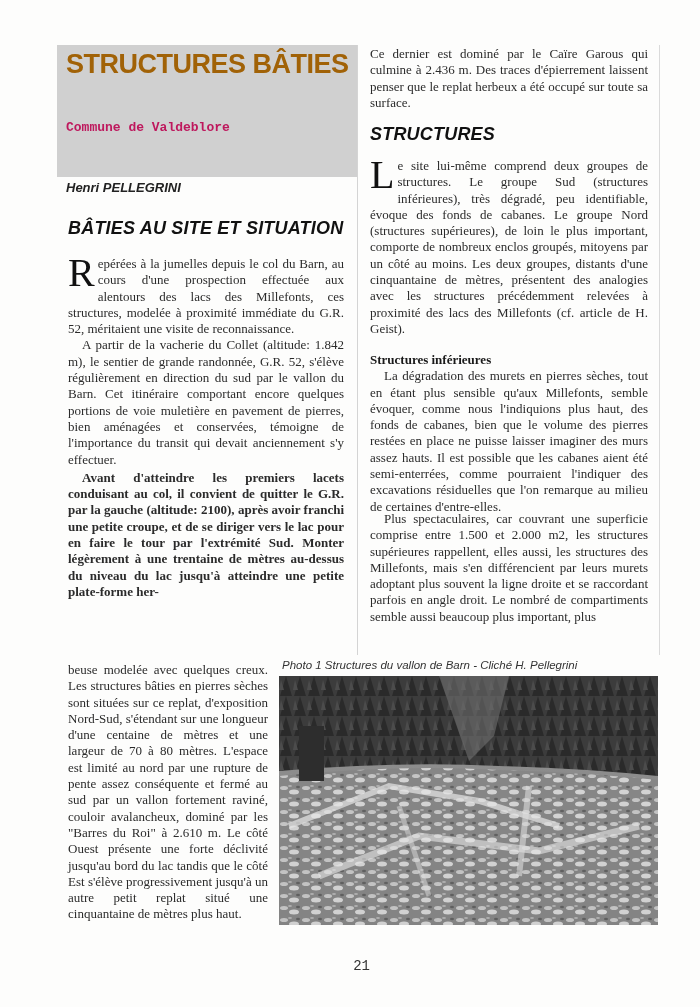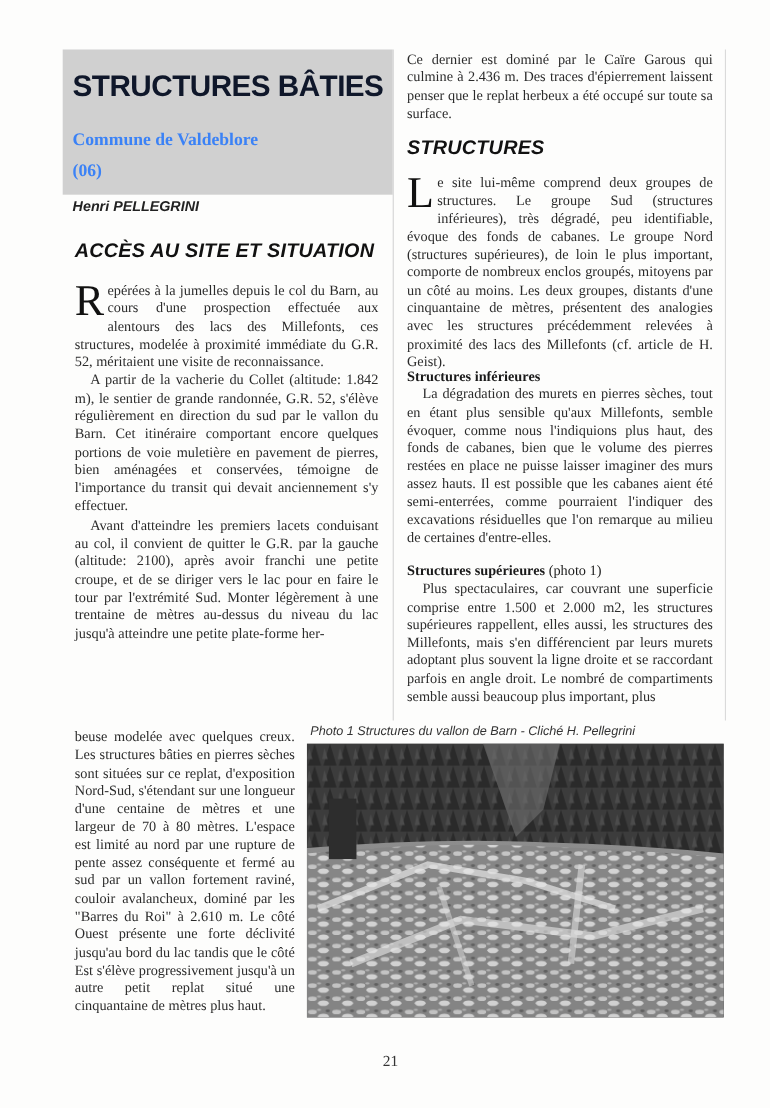--- a/index.html
+++ b/index.html
@@ -8,28 +8,28 @@
     font-family:"Liberation Serif","DejaVu Serif",serif; color:#2a2a2a;
   }
   .abs { position:absolute; }
   .rule-left { left:357px; top:45px; width:1px; height:610px; background:#d4d4d4; }
   .rule-right { left:659px; top:45px; width:1px; height:610px; background:#dadada; }
 
   .title-box {
     left:57px; top:45px; width:300px; height:132px; background:#d0d0d0;
   }
   .title-main {
-    left:66px; top:64px; width:290px;
+    left:66px; top:50px; width:290px;
     font-family:"Liberation Sans","DejaVu Sans",sans-serif; font-weight:bold;
-    font-size:27px; line-height:28px; color:#0f172a; letter-spacing:-0.5px;
+    font-size:27px; line-height:28px; color:#a16207; letter-spacing:-0.5px;
   }
   .title-sub {
     left:66px; top:114px; width:290px;
-    font-family:Liberation Serif, serif; font-weight:bold;
-    font-size:16px; line-height:28px; color:#3b82f6;
+    font-family:Liberation Mono, monospace; font-weight:bold;
+    font-size:13px; line-height:28px; color:#be185d;
   }
   .author {
     left:66px; top:180px;
     font-family:"Liberation Sans","DejaVu Sans",sans-serif; font-weight:bold; font-style:italic;
     font-size:13px; color:#222;
   }
   .section-head {
     font-family:"Liberation Sans","DejaVu Sans",sans-serif; font-weight:bold; font-style:italic;
     font-size:18px; color:#111; letter-spacing:0.2px;
   }
@@ -43,74 +43,72 @@
     float:left; font-size:40px; line-height:32px; margin:1px 3px 0 0; color:#111;
     font-family:"Liberation Serif","DejaVu Serif",serif;
   }
   .subhead { font-weight:bold; text-indent:0 !important; color:#1a1a1a; }
   .subhead .plain { font-weight:normal; }
 
   .col-left { left:68px; top:256px; width:276px; }
   .col-left-narrow { left:68px; top:662px; width:200px; }
   .col-right-top { left:370px; top:46px; width:278px; }
   .col-right-desc { left:370px; top:158px; width:278px; }
-  .col-right-inf { left:370px; top:334px; width:278px; }
+  .col-right-inf { left:370px; top:352px; width:278px; }
   .col-right-sup { left:370px; top:511px; width:278px; }
 
   .caption {
     left:282px; top:659px; font-family:"Liberation Sans","DejaVu Sans",sans-serif;
     font-style:italic; font-size:11.5px; color:#333;
   }
   .photo {
     left:279px; top:676px; width:379px; height:249px; overflow:hidden;
     background:#7a7a7a;
   }
-  .page-number { left:340px; top:958px; width:30px; text-align:center; font-size:14px; color:#333; }
+  .page-number { left:340px; top:958px; width:30px; text-align:right; font-size:14px; color:#333;font-family:Liberation Mono, monospace; }
 </style>
 </head>
 <body>
 
 <div class="abs rule-left"></div>
 <div class="abs rule-right"></div>
 
 <div class="abs title-box"></div>
 <div class="abs title-main">
   <div>STRUCTURES BÂTIES</div>
 </div>
 <div class="abs title-sub">
   <div>Commune de Valdeblore</div>
-  <div>(06)</div>
 </div>
 <div class="abs author">Henri PELLEGRINI</div>
 
-<div class="abs section-head h-acces">ACCÈS AU SITE ET SITUATION</div>
+<div class="abs section-head h-acces">BÂTIES AU SITE ET SITUATION</div>
 
 <div class="abs col col-left">
   <p class="noindent"><span class="dropcap">R</span><span>epérées à la jumelles depuis le col du Barn, au cours d'une prospection effectuée aux alentours des lacs des Millefonts, ces structures, modelée à proximité immédiate du G.R. 52, méritaient une visite de reconnaissance.</span></p>
   <p>A partir de la vacherie du Collet (altitude: 1.842 m), le sentier de grande randonnée, G.R. 52, s'élève régulièrement en direction du sud par le vallon du Barn. Cet itinéraire comportant encore quelques portions de voie muletière en pavement de pierres, bien aménagées et conservées, témoigne de l'importance du transit qui devait anciennement s'y effectuer.</p>
-  <p style="margin-top:2px;">Avant d'atteindre les premiers lacets conduisant au col, il convient de quitter le G.R. par la gauche (altitude: 2100), après avoir franchi une petite croupe, et de se diriger vers le lac pour en faire le tour par l'extrémité Sud. Monter légèrement à une trentaine de mètres au-dessus du niveau du lac jusqu'à atteindre une petite plate-forme her-</p>
+  <p style="margin-top:2px;font-weight:bold;">Avant d'atteindre les premiers lacets conduisant au col, il convient de quitter le G.R. par la gauche (altitude: 2100), après avoir franchi une petite croupe, et de se diriger vers le lac pour en faire le tour par l'extrémité Sud. Monter légèrement à une trentaine de mètres au-dessus du niveau du lac jusqu'à atteindre une petite plate-forme her-</p>
 </div>
 
 <div class="abs col col-left-narrow">beuse modelée avec quelques creux. Les structures bâties en pierres sèches sont situées sur ce replat, d'exposition Nord-Sud, s'étendant sur une longueur d'une centaine de mètres et une largeur de 70 à 80 mètres. L'espace est limité au nord par une rupture de pente assez conséquente et fermé au sud par un vallon fortement raviné, couloir avalancheux, dominé par les "Barres du Roi" à 2.610 m. Le côté Ouest présente une forte déclivité jusqu'au bord du lac tandis que le côté Est s'élève progressivement jusqu'à un autre petit replat situé une cinquantaine de mètres plus haut.</div>
 
 <div class="abs col col-right-top">Ce dernier est dominé par le Caïre Garous qui culmine à 2.436 m. Des traces d'épierrement laissent penser que le replat herbeux a été occupé sur toute sa surface.</div>
 
 <div class="abs section-head h-desc">STRUCTURES</div>
 
 <div class="abs col col-right-desc">
   <p class="noindent"><span class="dropcap">L</span><span>e site lui-même comprend deux groupes de structures. Le groupe Sud (structures inférieures), très dégradé, peu identifiable, évoque des fonds de cabanes. Le groupe Nord (structures supérieures), de loin le plus important, comporte de nombreux enclos groupés, mitoyens par un côté au moins. Les deux groupes, distants d'une cinquantaine de mètres, présentent des analogies avec les structures précédemment relevées à proximité des lacs des Millefonts (cf. article de H. Geist).</span></p>
 </div>
 
 <div class="abs col col-right-inf">
   <p class="subhead">Structures inférieures</p>
   <p>La dégradation des murets en pierres sèches, tout en étant plus sensible qu'aux Millefonts, semble évoquer, comme nous l'indiquions plus haut, des fonds de cabanes, bien que le volume des pierres restées en place ne puisse laisser imaginer des murs assez hauts. Il est possible que les cabanes aient été semi-enterrées, comme pourraient l'indiquer des excavations résiduelles que l'on remarque au milieu de certaines d'entre-elles.</p>
 </div>
 
 <div class="abs col col-right-sup">
-  <p class="subhead"><span>Structures supérieures</span><span class="plain"> (photo 1)</span></p>
   <p>Plus spectaculaires, car couvrant une superficie comprise entre 1.500 et 2.000 m2, les structures supérieures rappellent, elles aussi, les structures des Millefonts, mais s'en différencient par leurs murets adoptant plus souvent la ligne droite et se raccordant parfois en angle droit. Le nombré de compartiments semble aussi beaucoup plus important, plus</p>
 </div>
 
 <div class="abs caption">Photo 1 Structures du vallon de Barn - Cliché H. Pellegrini</div>
 
 <div class="abs photo" title="Black and white photograph of dry-stone enclosure remains on a grassy plateau with conifer forest behind">
   <svg width="379" height="249" viewBox="0 0 379 249" xmlns="http://www.w3.org/2000/svg">
     <defs>
       <linearGradient id="sky" x1="0" y1="0" x2="0" y2="1">
         <stop offset="0" stop-color="#5e5e5e"></stop>

